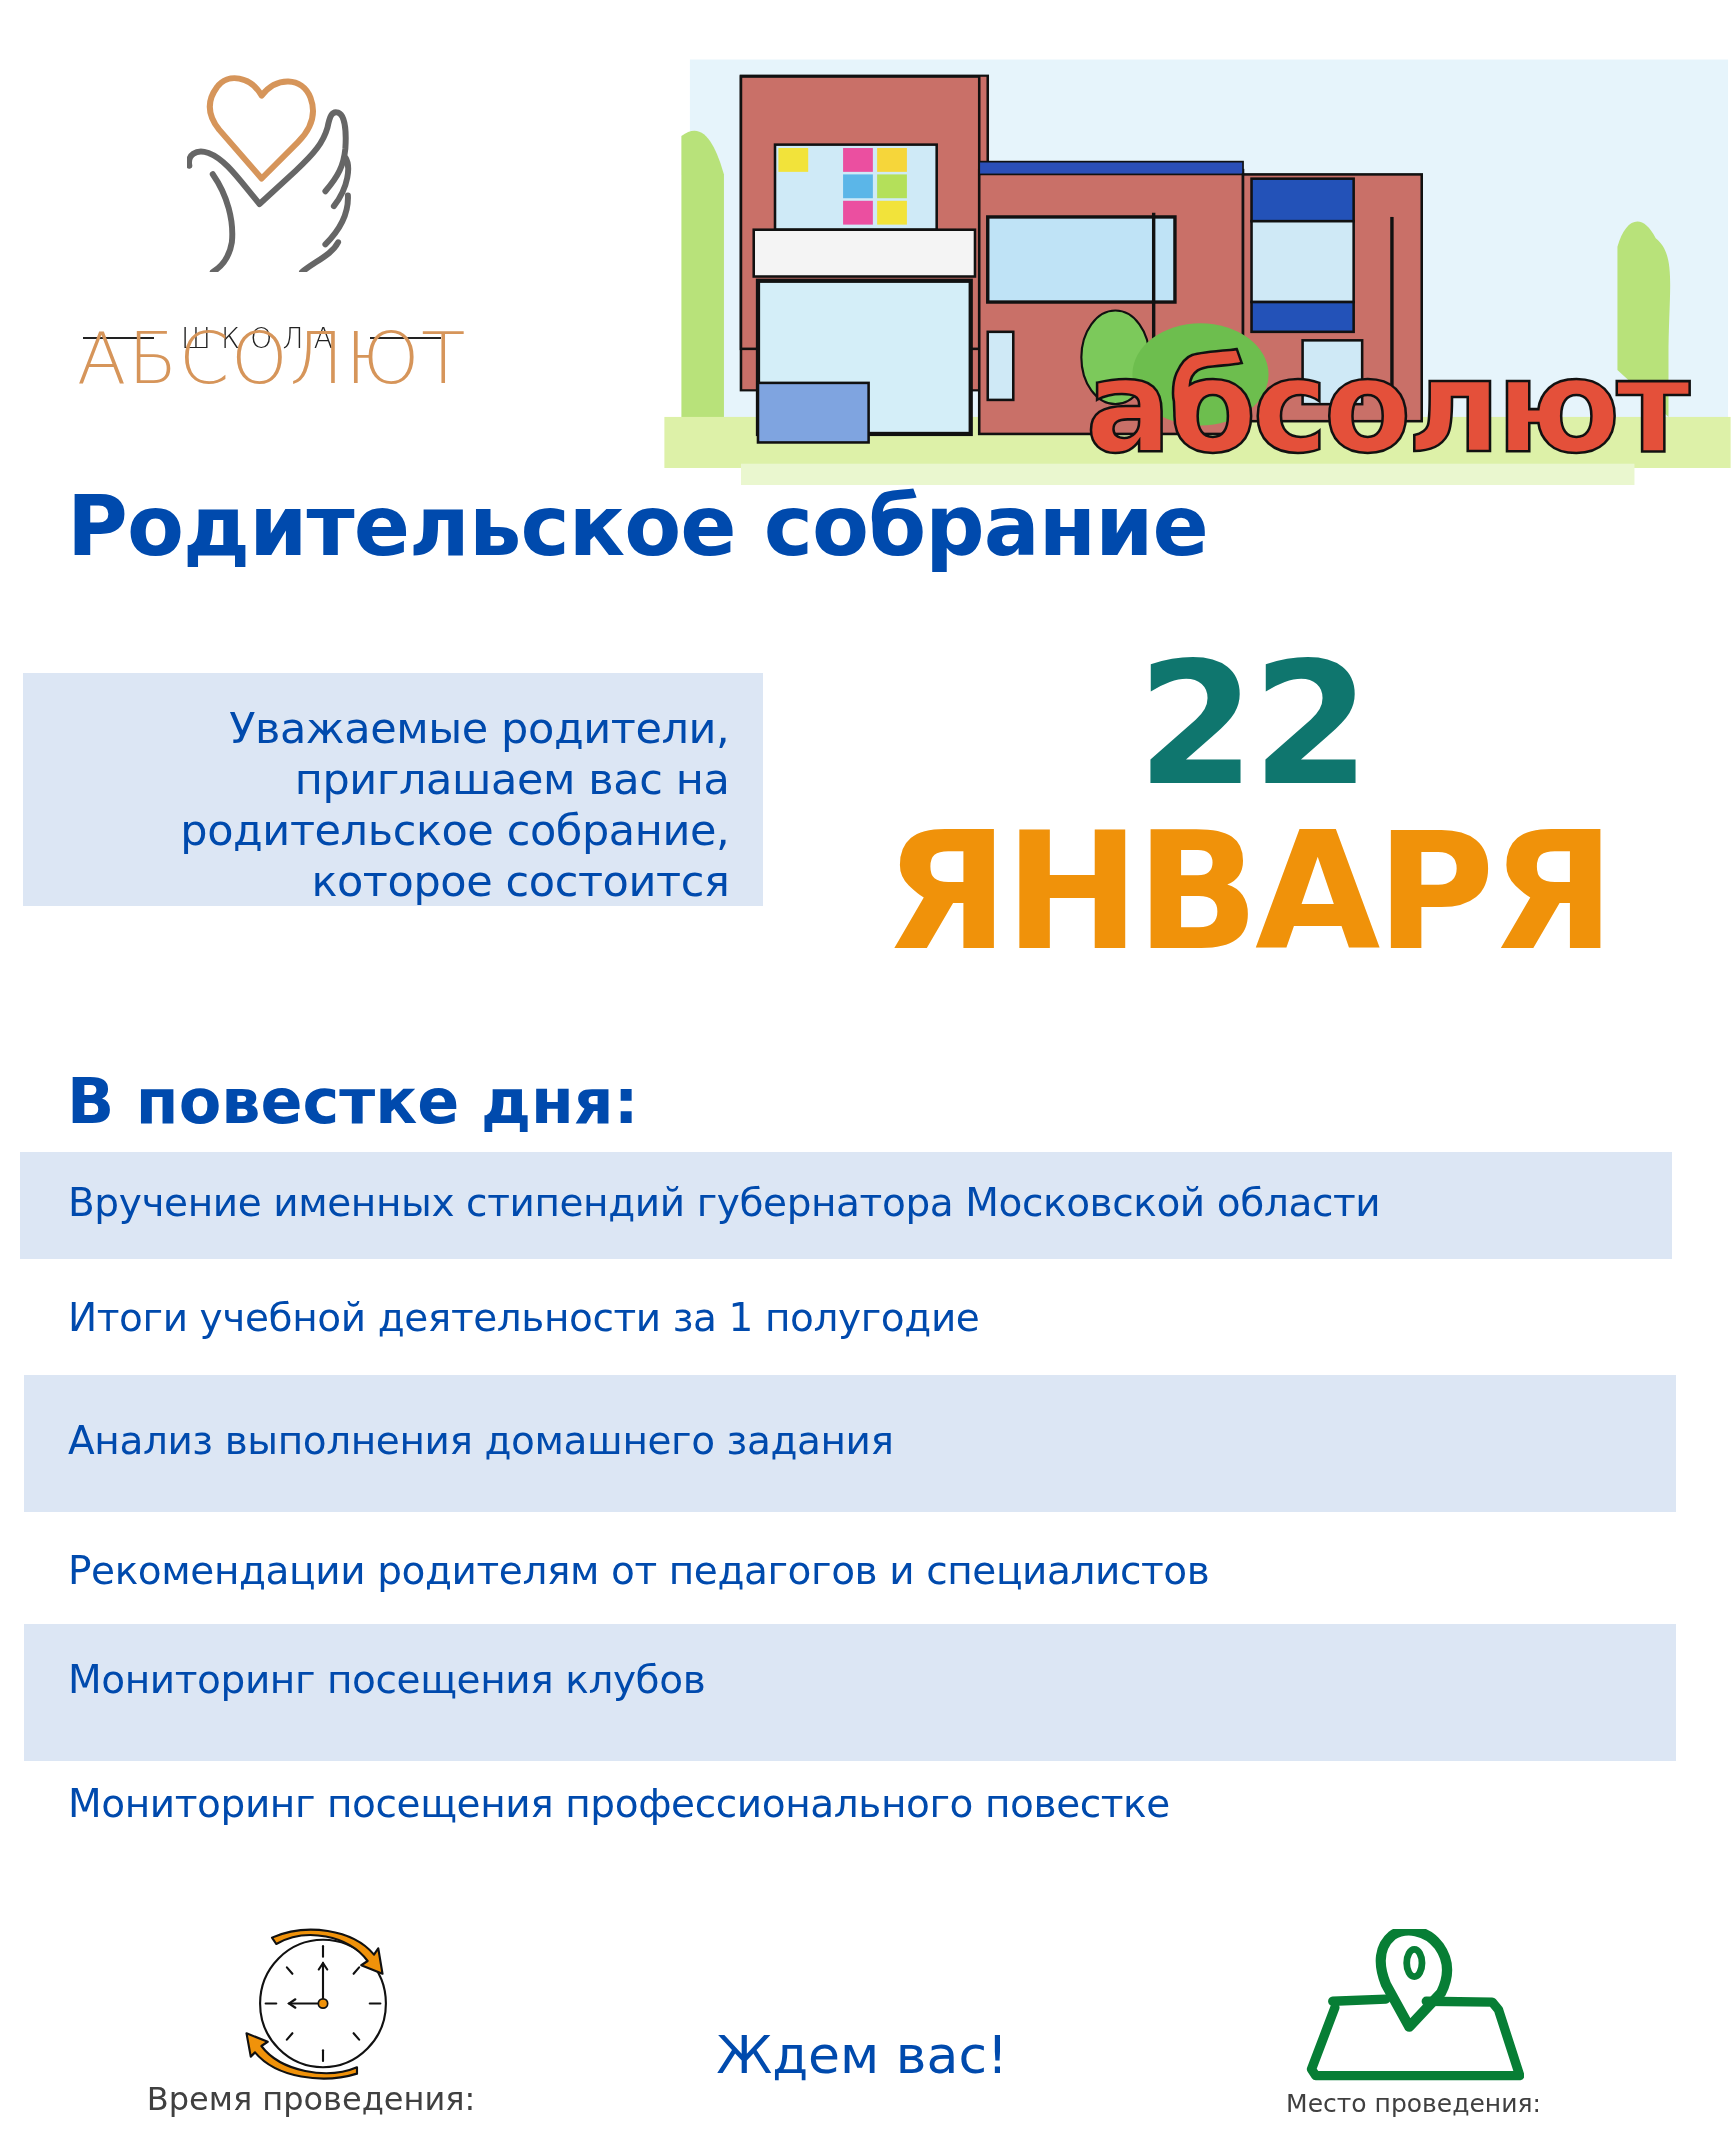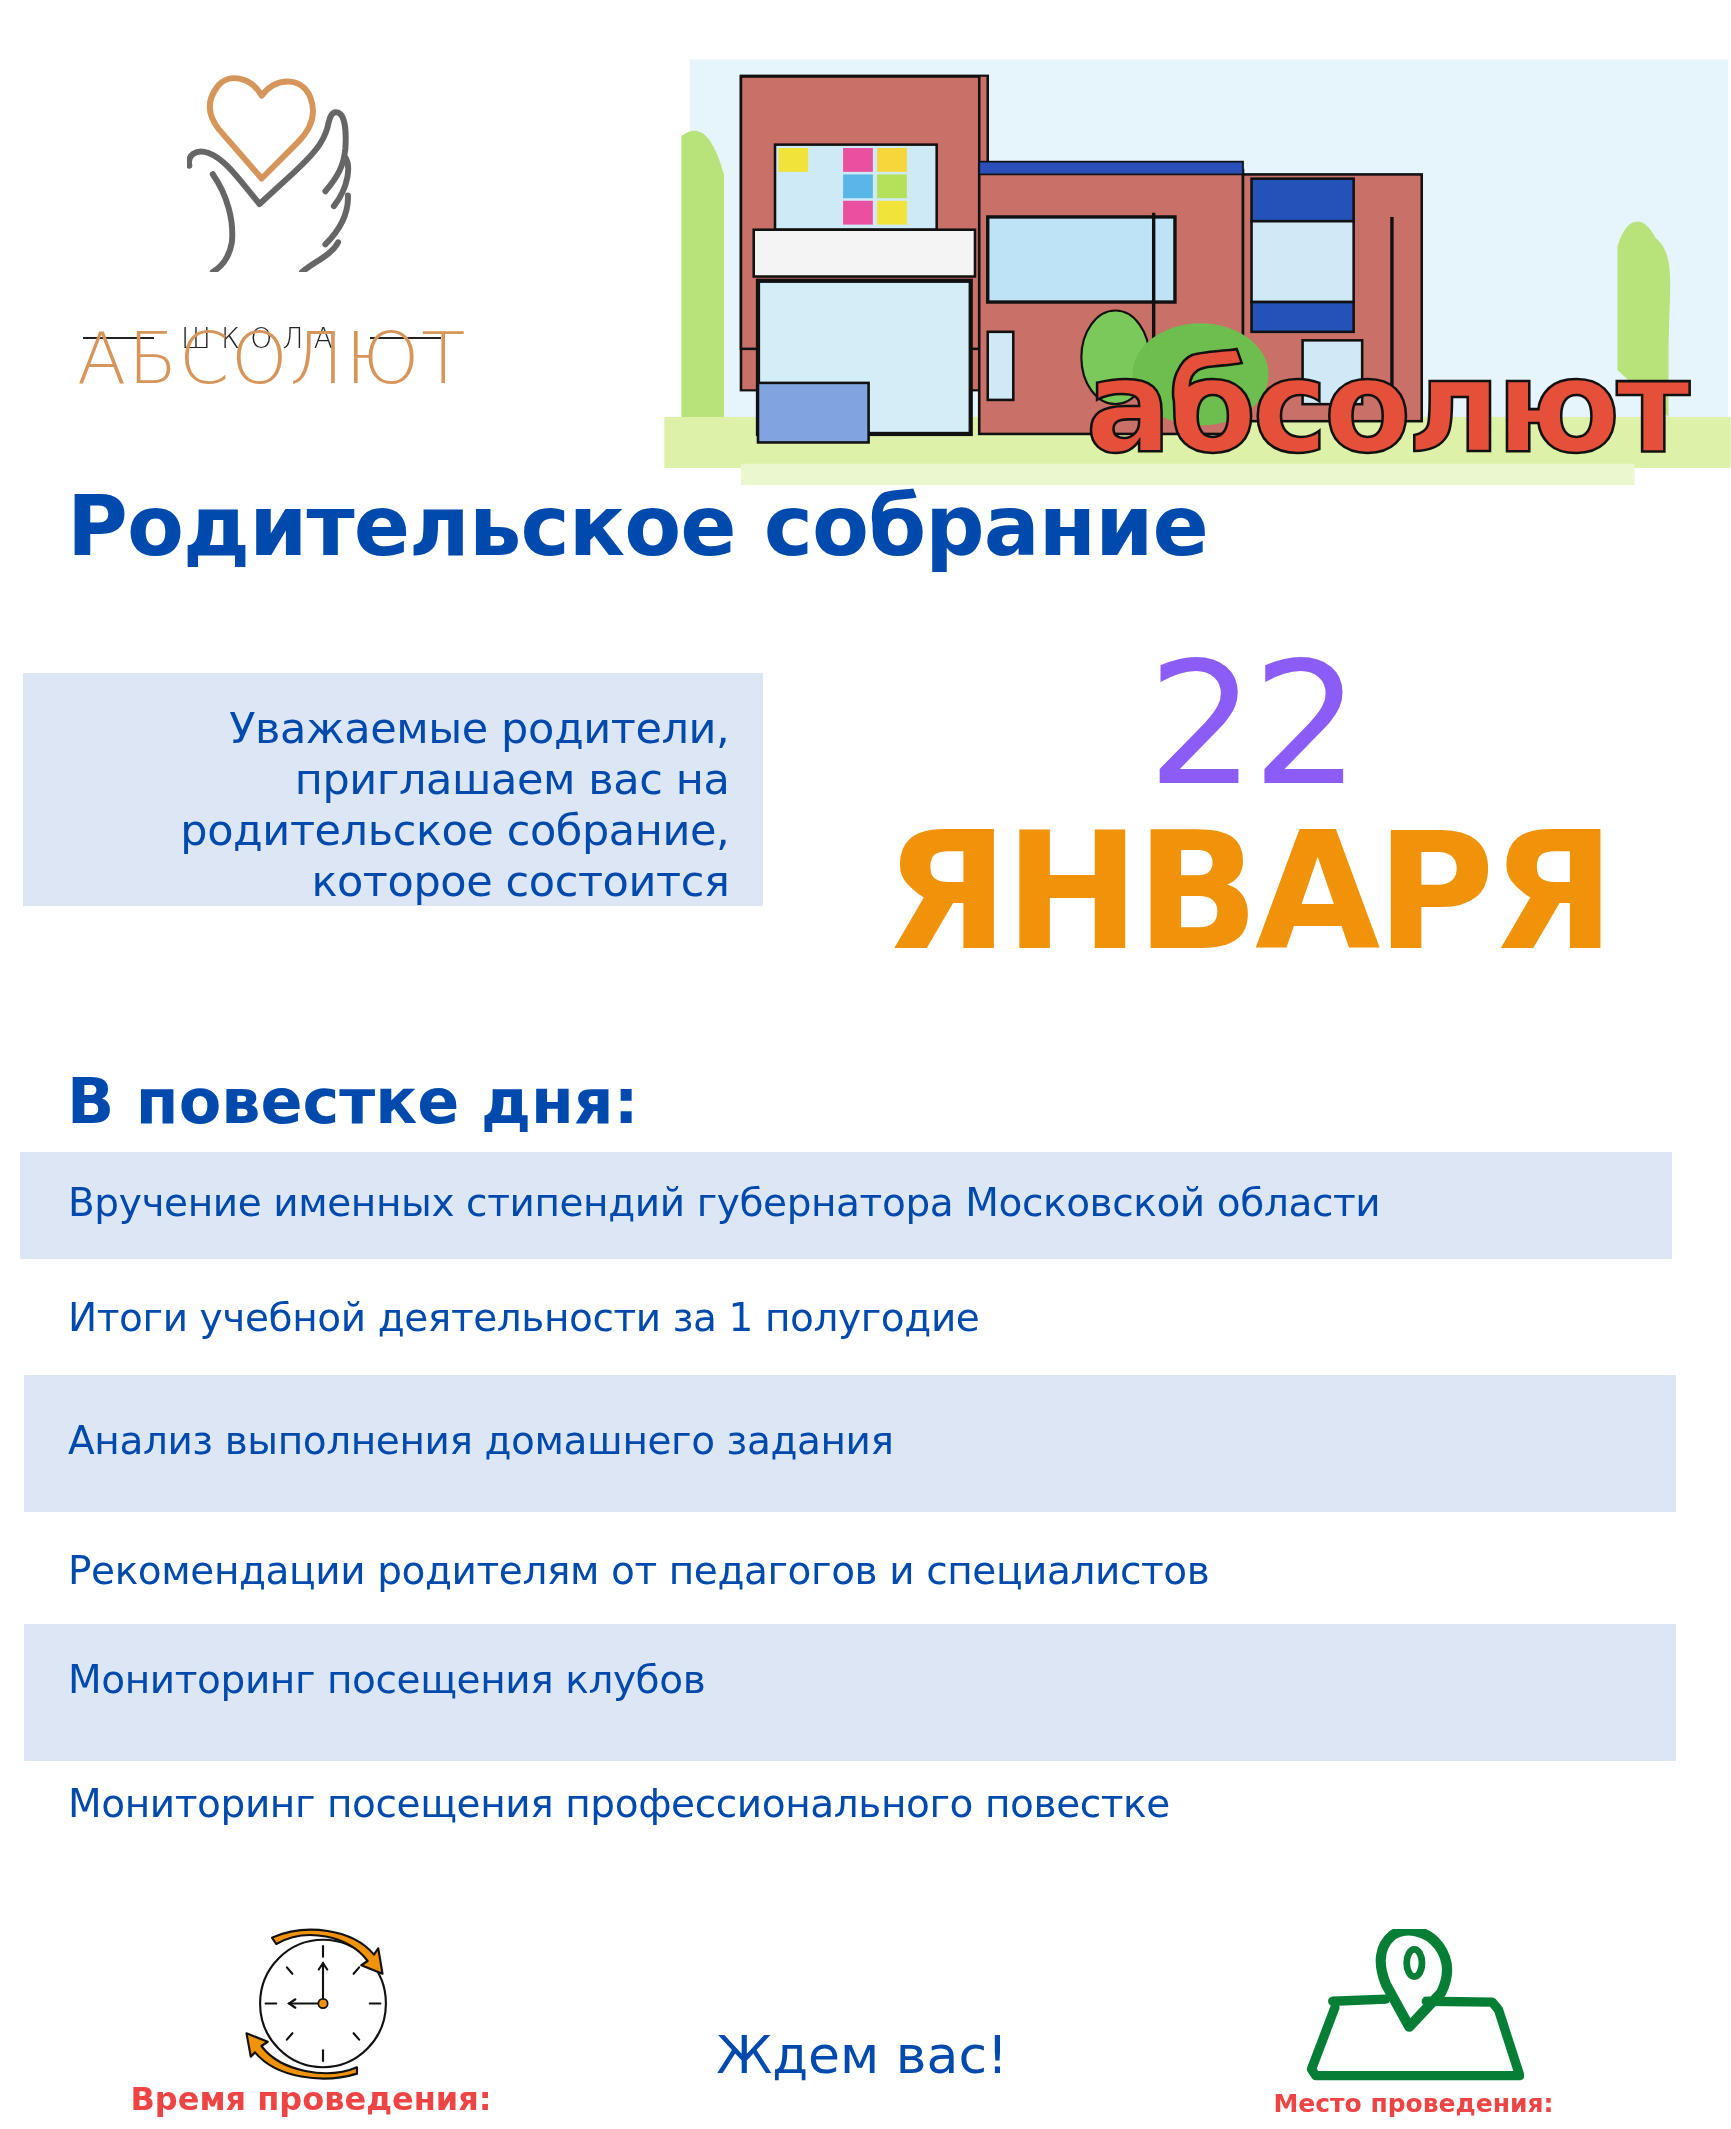--- a/index.html
+++ b/index.html
@@ -6,26 +6,26 @@
   body { width:1731px; height:2449px; position:relative; background:#ffffff; overflow:hidden;
          font-family:"DejaVu Sans", "Liberation Sans", sans-serif; color:#004AAD; }
   .abs { position:absolute; }
   .logo-school { position:absolute; left:83px; top:279px; width:358px; height:30px; display:flex; align-items:center; justify-content:center; gap:27px;margin-top:44px; }
   .logo-school .rule { height:2.1px; width:98px; background:#222; }
   .logo-school span { font-family:"DejaVu Sans", sans-serif; font-size:28px; letter-spacing:10.2px; color:#222; font-weight:300; }
   .logo-name { position:absolute; left:77px; top:322px; width:375px; text-align:center; font-family:"DejaVu Sans", sans-serif; font-size:72px; color:#D6955A; letter-spacing:1.7px; font-weight:300; line-height:1; }
   .title { position:absolute; left:67px; top:477px; font-size:83px; font-weight:bold; line-height:1.2; white-space:nowrap; letter-spacing:-0.9px; }
   .invite-box { position:absolute; left:23.4px; top:673px; width:740px; height:233px; background:#DCE6F4; }
   .invite-text { position:absolute; right:34px; top:30px; text-align:right; font-size:43px; line-height:51px; color:#004AAD; white-space:pre; letter-spacing:-0.4px; }
-  .date-day { position:absolute; left:992px; top:639px; width:520px; text-align:center; font-size:170px; font-weight:normal; color:#8b5cf6; line-height:1; letter-spacing:-3.4px; }
+  .date-day { position:absolute; left:992px; top:639px; width:520px; text-align:center; font-size:170px; font-weight:bold; color:#0f766e; line-height:1; letter-spacing:-3.4px; }
   .date-month { position:absolute; left:843px; top:811px; width:809px; text-align:center; font-size:162px; font-weight:bold; color:#F0920A; line-height:1; letter-spacing:-4.3px; }
   .agenda-title { position:absolute; left:67px; top:1065px; font-size:62px; font-weight:bold; line-height:1.2; white-space:nowrap; }
   .agenda-band { position:absolute; left:20.4px; width:1652px; background:#DCE6F4; }
   .agenda-item { position:absolute; left:68px; font-size:39px; line-height:51px; white-space:nowrap; color:#004AAD; letter-spacing:-0.4px; }
-  .label-blue { position:absolute; font-weight:bold; color:#ef4444; white-space:nowrap; text-align:center; }
+  .label-blue { position:absolute; font-weight:normal; color:#404040; white-space:nowrap; text-align:center; }
   .value-orange { position:absolute; font-weight:bold; color:#F0920A; white-space:nowrap; text-align:center; }
   .wait { position:absolute; left:681px; top:2025px; width:362px; text-align:center; font-size:52px; color:#004AAD; white-space:nowrap; }
 </style>
 </head>
 <body>
 
 <div>
   <svg class="abs" style="left:187px;top:51px" width="179" height="221" viewBox="0 0 420 520">
     <path d="M175 105 C150 60 95 50 70 85 C40 125 55 160 75 185 L175 300 L260 215 C290 185 305 150 290 110 C270 60 210 60 175 105 Z" fill="none" stroke="#D6955A" stroke-width="14" stroke-linejoin="round"></path>
     <path d="M5 270 C0 245 20 230 50 240 C90 255 120 300 170 360 L255 282 C300 240 320 215 330 180 C335 155 340 140 355 145 C370 150 375 185 372 230 C368 270 355 295 325 330 M372 250 C385 270 380 320 345 365 M378 340 C380 380 360 420 325 455 M355 450 C340 480 300 495 270 520 M60 290 C95 340 110 400 105 450 C100 480 85 505 60 520" fill="none" stroke="#666666" stroke-width="14" stroke-linecap="round" stroke-linejoin="round"></path>

